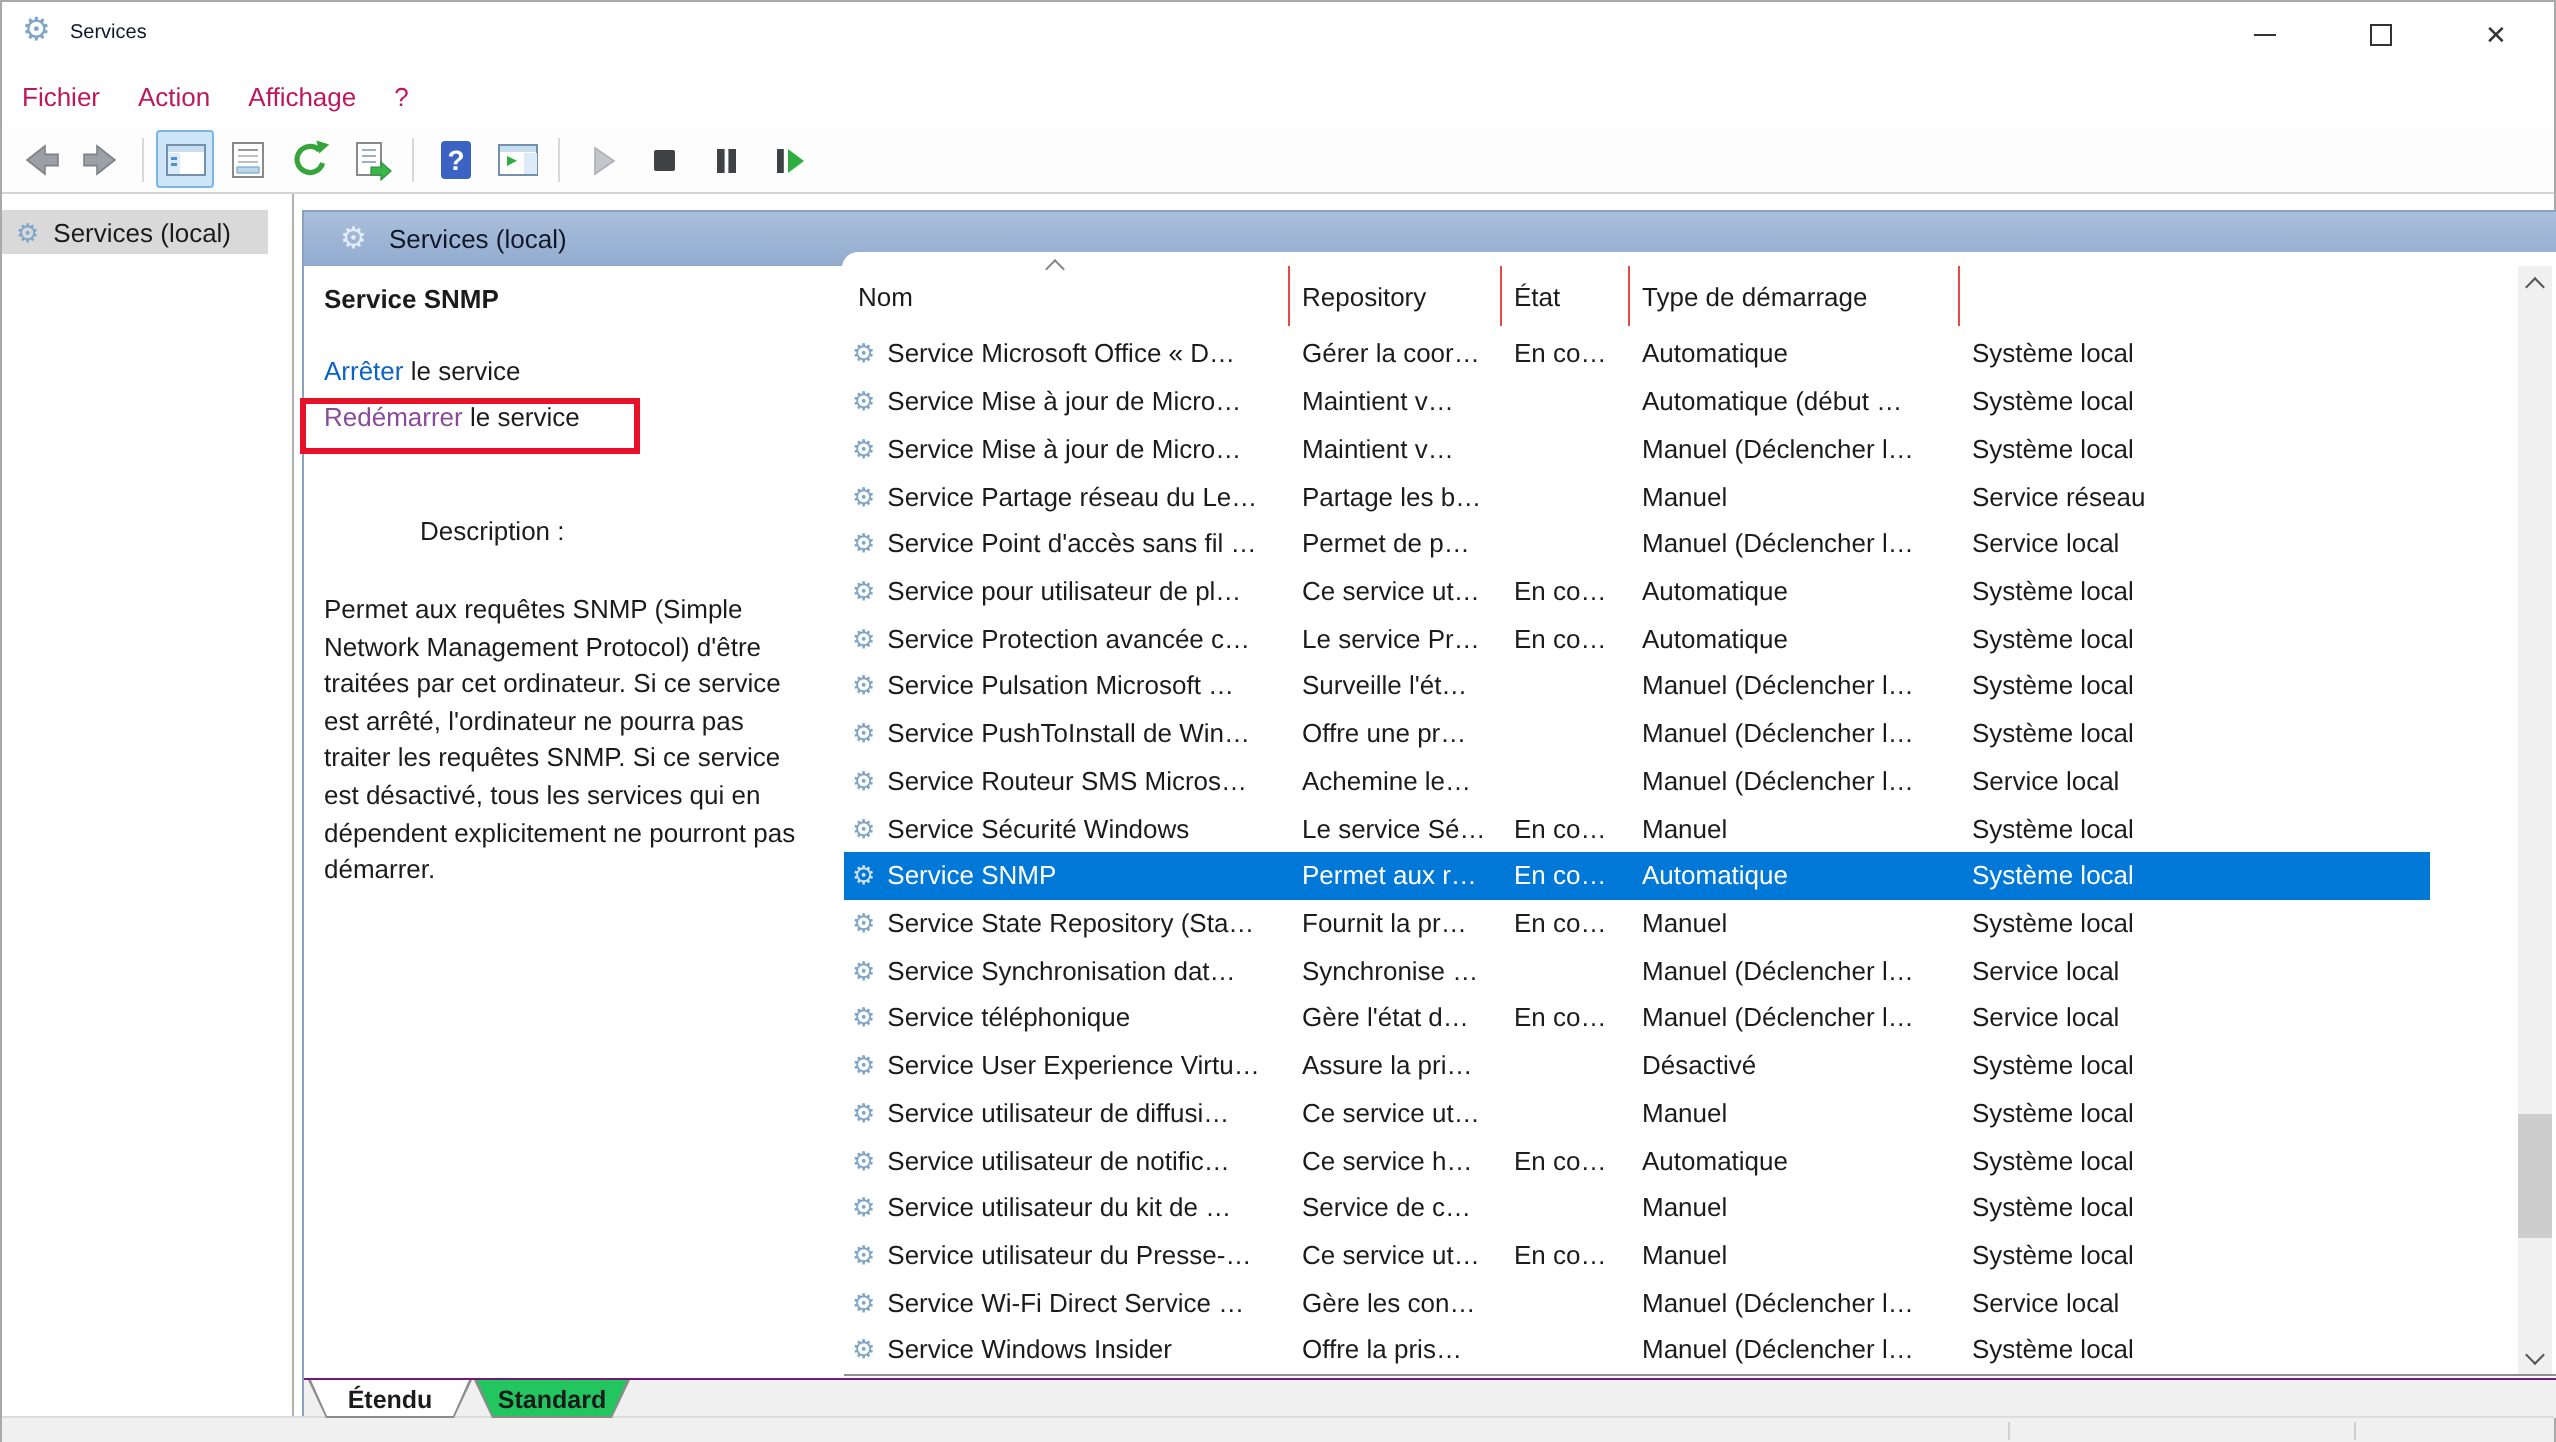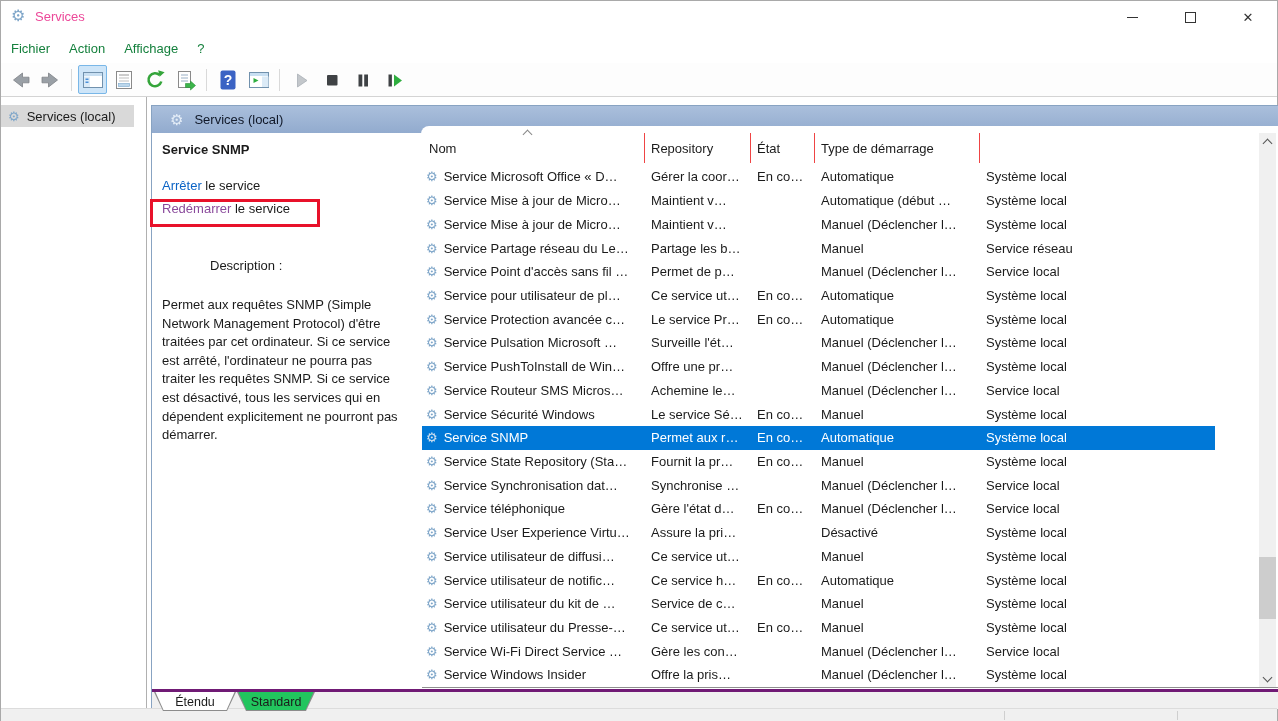--- a/index.html
+++ b/index.html
@@ -2,30 +2,30 @@
 <html><head>
 <meta charset="utf-8">
 <style>
   html,body{margin:0;padding:0;background:#fff;}
   body{width:1278px;height:721px;overflow:hidden;font-family:"Liberation Sans",sans-serif;color:#1b1b1b;position:relative;}
   .win{position:absolute;inset:0;border:1px solid #a9a9a9;box-sizing:border-box;background:#fff;}
 
   
   .titlebar{position:absolute;left:0;top:0;width:100%;height:32px;background:#fff;}
   .appicon{position:absolute;left:10px;top:7px;font-size:16px;line-height:16px;color:#7fa6c9;}
-  .apptitle{position:absolute;left:34px;top:0;line-height:32px;font-size:13px;color:#ec4899;}
+  .apptitle{position:absolute;left:34px;top:0;line-height:32px;font-size:10px;color:#0f172a;}
   .winbtns{position:absolute;right:0;top:0;height:32px;display:flex;}
   .winbtn{width:58px;height:32px;display:flex;align-items:center;justify-content:center;}
   .glyph-min{width:11px;height:1px;background:#333;}
   .glyph-max{width:9px;height:9px;border:1px solid #333;}
   .glyph-close{font-size:13px;color:#333;line-height:13px;}
 
   
   .menubar{position:absolute;left:0;top:32px;width:100%;height:30px;background:#fff;display:flex;align-items:center;padding-left:10px;box-sizing:border-box;}
-  .menuitem{font-size:13px;margin-right:19px;color:#15803d;}
+  .menuitem{font-size:13px;margin-right:19px;color:#be185d;}
 
   
   .toolbar{position:absolute;left:0;top:62px;width:100%;height:34px;background:#fdfdfd;border-bottom:1px solid #d4d4d4;box-sizing:border-box;display:flex;align-items:center;padding-left:3px;}
   .tbtn{width:27px;height:27px;display:flex;align-items:center;justify-content:center;margin:0 1px;border:1px solid transparent;border-radius:2px;}
   .tbtn.active{background:#cee5f8;border-color:#79b7e8;}
   .tsep{width:1px;height:22px;background:#d9d9d9;margin:0 5px;}
   .tbtn svg{display:block;}
 
   
   .treepanel{position:absolute;left:0;top:96px;width:146px;height:611px;background:#fff;border-right:1px solid #b0b0b0;box-sizing:border-box;}
@@ -64,21 +64,21 @@
   
   .vscroll{position:absolute;right:2px;top:5px;width:17px;bottom:0;background:#f0f0f0;}
   .sb-arrow{position:absolute;left:0;width:17px;height:17px;display:flex;align-items:center;justify-content:center;}
   .sb-up{top:0;} .sb-down{bottom:0;}
   .chev{width:6px;height:6px;border-right:1.4px solid #555;border-bottom:1.4px solid #555;}
   .chev.up{transform:rotate(-135deg);margin-top:3px;}
   .chev.down{transform:rotate(45deg);margin-bottom:3px;}
   .sb-thumb{position:absolute;left:0;top:424px;width:17px;height:62px;background:#cdcdcd;}
 
   
-  .tabsrow{position:absolute;left:0;right:0;top:583px;height:20px;background:#f0f0f0;border-top:3px solid #701a75;box-sizing:border-box;}
+  .tabsrow{position:absolute;left:0;right:0;top:583px;height:20px;background:#f0f0f0;border-top:1px solid #701a75;box-sizing:border-box;font-weight:bold;}
   .tab{position:absolute;top:0;height:19px;}
   .tab-outer{position:absolute;inset:0;background:#8c8c8c;clip-path:polygon(0 0,100% 0,calc(100% - 9px) 100%,9px 100%);}
   .tab-inner{position:absolute;inset:0;clip-path:polygon(1.5px 0,calc(100% - 1.5px) 0,calc(100% - 9.5px) calc(100% - 1px),9.5px calc(100% - 1px));background:#fff;display:flex;align-items:center;justify-content:center;font-size:12.5px;}
   .tab.standard .tab-inner{background:#22c55e;}
   .tab.etendu{left:2px;width:82px;z-index:2;}
   .tab.standard{left:85px;width:78px;z-index:1;}
 
   
   .bottomstrip{position:absolute;left:0;top:707px;width:100%;height:14px;background:#f0f0f0;border-top:1px solid #dcdcdc;box-sizing:border-box;}
   .stripdiv{position:absolute;top:2px;bottom:2px;width:1px;background:#cfcfcf;}

